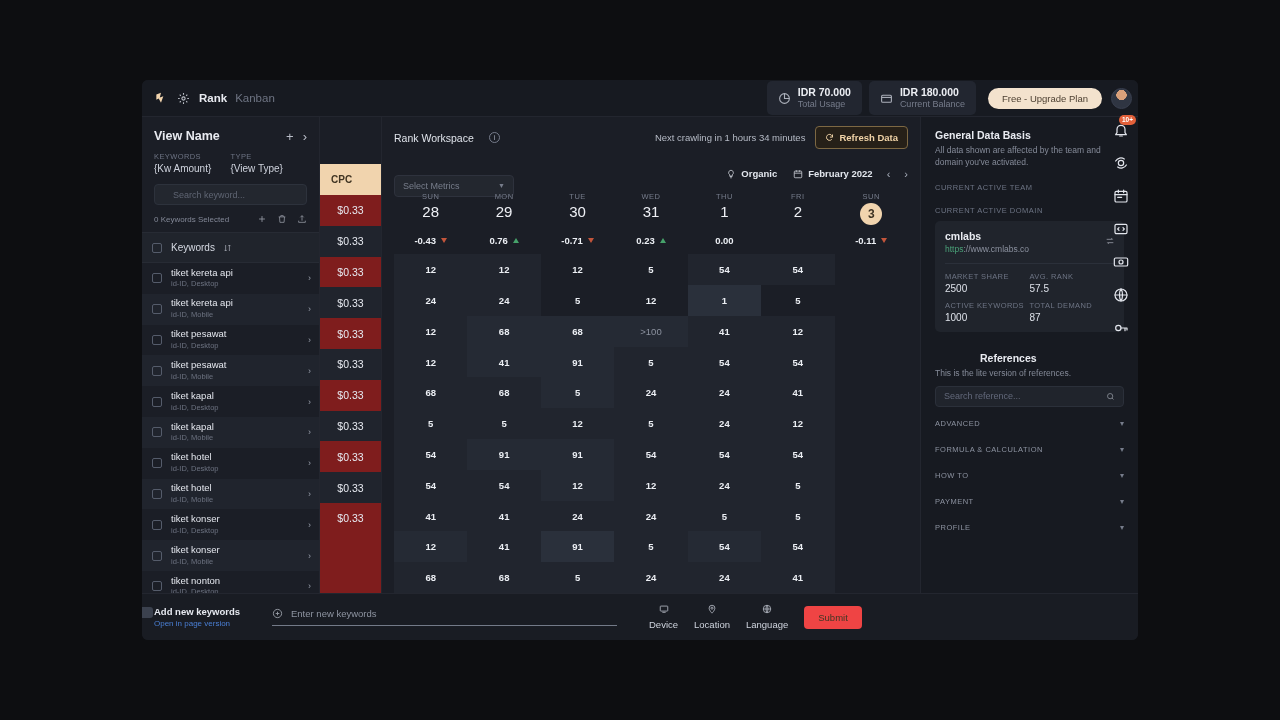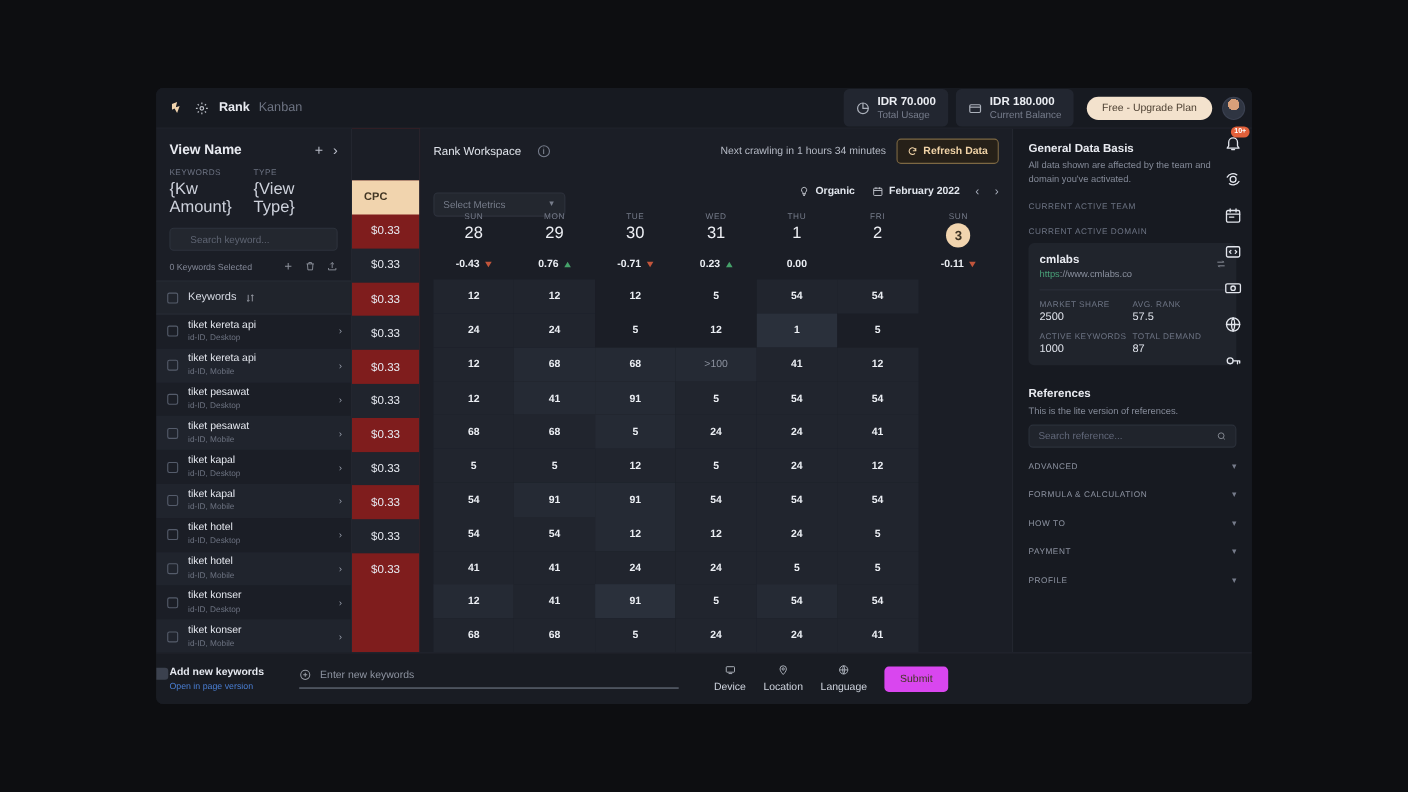--- a/index.html
+++ b/index.html
@@ -66,21 +66,21 @@
     border-right: 1px solid #23262f;
     position: relative;
   }
   .lp-head { padding: 12px 12px 0 12px; }
   .lp-title-row { display: flex; align-items: center; }
   .lp-title { font-size: 12.5px; font-weight: bold; color: #e9ebf1; flex: 1; }
   .lp-ic { color: #b9bdc8; font-size: 13px; margin-left: 9px; cursor: pointer; line-height: 1; }
   .lp-meta { display: flex; margin-top: 9px; }
   .lp-meta-col { width: 84px; }
   .lp-meta-k { font-size: 7.5px; letter-spacing: .4px; color: #6d7383; text-transform: uppercase; }
-  .lp-meta-v { font-size: 15px; color: #ced2dc; margin-top: 2px; }
+  .lp-meta-v { font-size: 10px; color: #ced2dc; margin-top: 2px; }
   .srch {
     margin-top: 10px; height: 21px;
     background: #23272f; border: 1px solid #2d323c;
     border-radius: 4px; display: flex; align-items: center;
     padding: 0 18px;
   }
   .srch input {
     flex: 1; background: none; border: none; outline: none;
     font-size: 9px; color: #cfd3dd; font-family: inherit;
   }
@@ -218,21 +218,21 @@
   }
   .bb-input-wrap svg { width: 11px; height: 11px; opacity: .75; flex: none; }
   .bb-input-wrap input {
     flex: 1; background: none; border: none; outline: none;
     color: #d4d8e1; font-size: 9.5px; font-family: inherit;
   }
   .bb-input-wrap input::placeholder { color: #8e94a1; }
   .bb-opt { display: flex; align-items: center; gap: 5px; font-size: 9.5px; color: #cfd4de; margin-left: 16px; cursor: pointer; flex-direction: column; }
   .bb-opt svg { width: 10px; height: 10px; opacity: .85; }
   .submit-btn {
-    margin-left: 16px; background: #d946ef; color: #423624;
+    margin-left: 16px; background: #ef4444; color: #423624;
     border: none; border-radius: 4px; font-size: 9.5px;
     padding: 6px 14px; cursor: pointer; font-family: inherit;
   }
   
   .rightpanel {
     width: 218px; flex: none; background: #171a21;
     border-left: 1px solid #23262f;
     padding: 12px 14px; overflow: hidden;
   }
   .rp-h { font-size: 10.5px; font-weight: bold; color: #e9ebf1; }
@@ -259,21 +259,21 @@
   }
   .dom-name { font-size: 10.5px; font-weight: bold; color: #e9ebf1; }
   .dom-url { font-size: 8.5px; color: #8b919f; margin-top: 2px; }
   .dom-url .g { color: #49a078; }
   .dom-div { height: 1px; background: #2b303a; margin: 9px 0 8px 0; }
   .dom-stats { display: flex; flex-wrap: wrap; }
   .dom-stat { width: 50%; margin-bottom: 7px; }
   .dom-stat:nth-last-child(-n+2) { margin-bottom: 0; }
   .ds-k { font-size: 7.5px; letter-spacing: .4px; color: #6d7484; text-transform: uppercase; }
   .ds-v { font-size: 10px; color: #dde1e9; margin-top: 2px; }
-  .rp-h2 { font-size: 10.5px; font-weight: bold; color: #e9ebf1; margin-top: 20px; }
+  .rp-h2 { font-size: 10.5px; font-weight: bold; color: #e9ebf1; margin-top: 20px; margin-left: 45px; }
   .refsrch {
     margin-top: 7px; height: 21px; background: #20242c;
     border: 1px solid #2b303a; border-radius: 4px;
     display: flex; align-items: center; padding: 0 8px;
   }
   .refsrch input { flex: 1; background: none; border: none; outline: none; font-size: 9px; color: #ccd1db; font-family: inherit; }
   .refsrch input::placeholder { color: #62687a; }
   .refsrch svg { width: 9px; height: 9px; opacity: .6; }
   .acc {
     display: flex; align-items: center;

